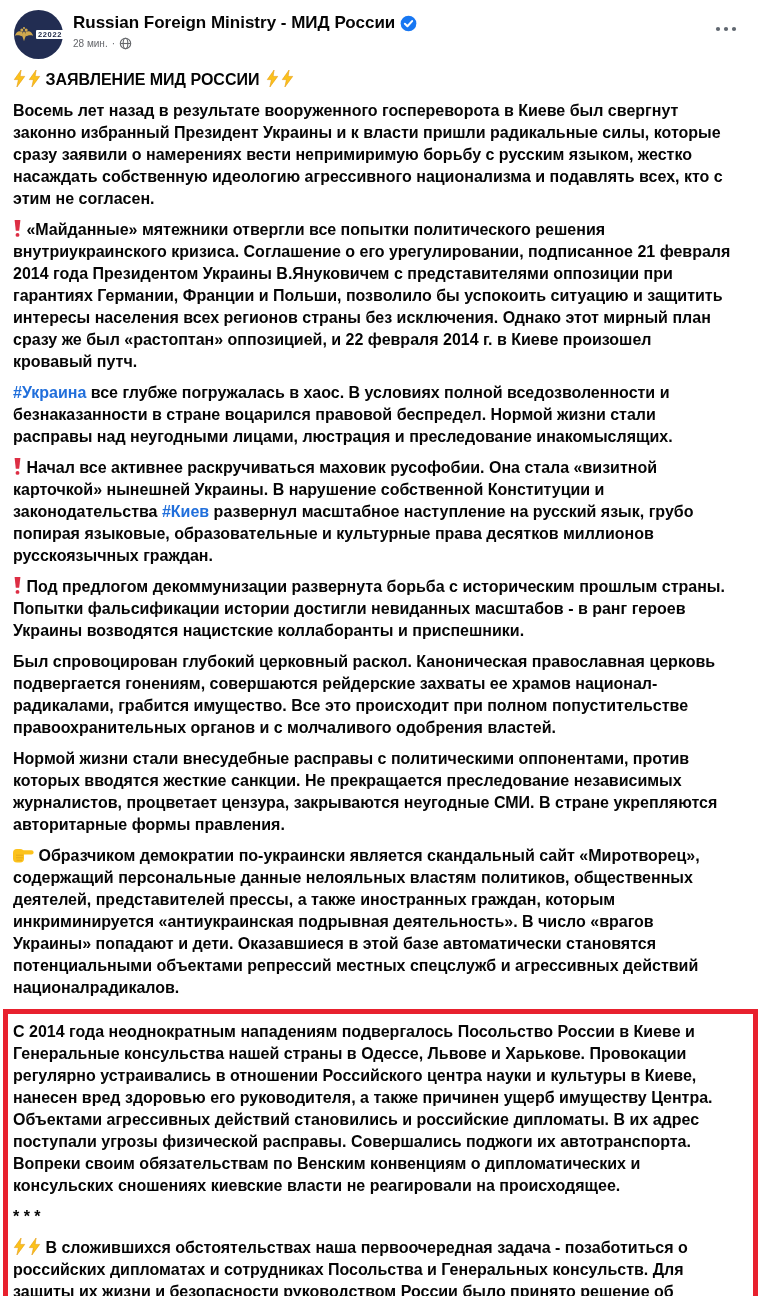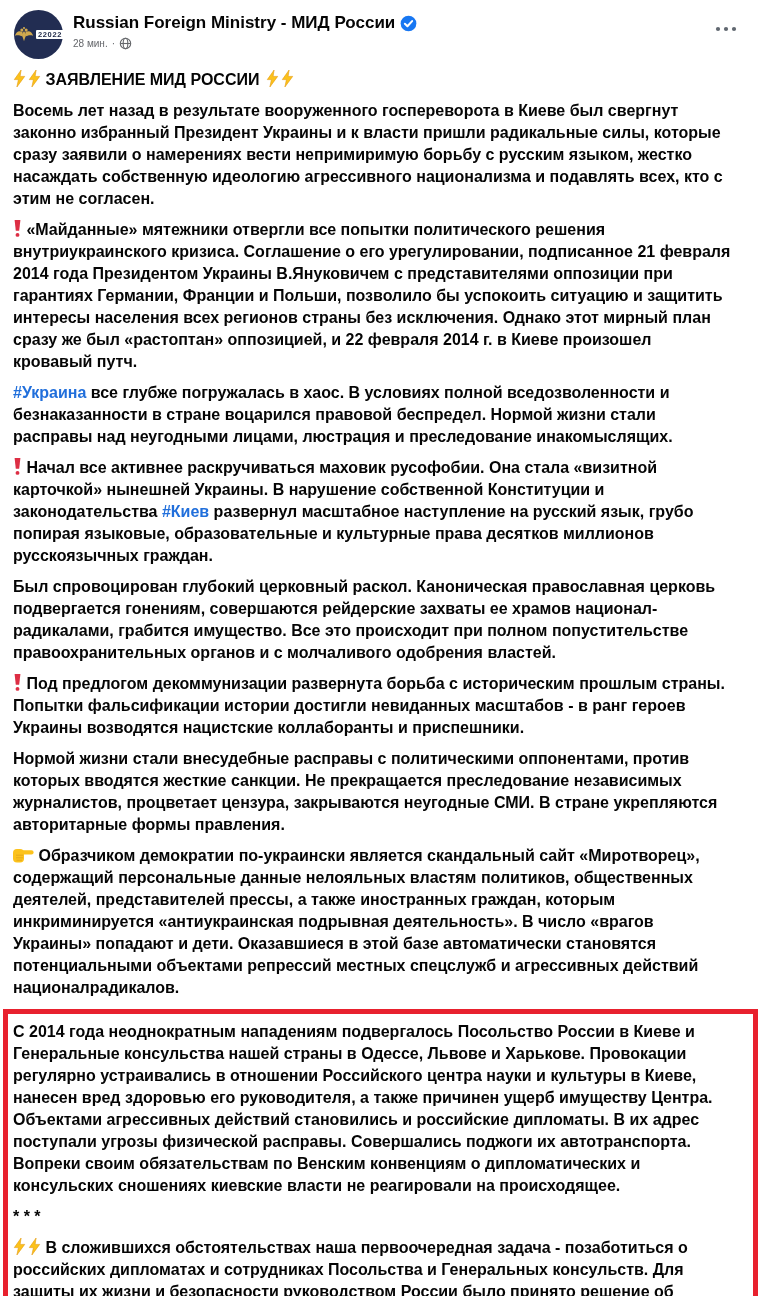--- a/index.html
+++ b/index.html
@@ -159,25 +159,25 @@
         <div class="para">Восемь лет назад в результате вооруженного госпереворота в Киеве был свергнут законно избранный Президент Украины и к власти пришли радикальные силы, которые сразу заявили о намерениях вести непримиримую борьбу с русским языком, жестко насаждать собственную идеологию агрессивного национализма и подавлять всех, кто с этим не согласен.</div>
         <div class="para"><span class="inline-icon"><svg width="9" height="17" viewBox="0 0 8 17">
               <path d="M1.1 0 H6.9 L5.7 10.8 H2.3 Z" fill="#dd2e44"></path>
               <circle cx="4" cy="14.9" r="1.95" fill="#dd2e44"></circle>
             </svg></span> «Майданные» мятежники отвергли все попытки политического решения внутриукраинского кризиса. Соглашение о его урегулировании, подписанное 21 февраля 2014 года Президентом Украины В.Януковичем с представителями оппозиции при гарантиях Германии, Франции и Польши, позволило бы успокоить ситуацию и защитить интересы населения всех регионов страны без исключения. Однако этот мирный план сразу же был «растоптан» оппозицией, и 22 февраля 2014 г. в Киеве произошел кровавый путч.</div>
         <div class="para"><a class="hashtag" style="color: rgb(33, 111, 219);">#Украина</a> все глубже погружалась в хаос. В условиях полной вседозволенности и безнаказанности в стране воцарился правовой беспредел. Нормой жизни стали расправы над неугодными лицами, люстрация и преследование инакомыслящих.</div>
         <div class="para"><span class="inline-icon"><svg width="9" height="17" viewBox="0 0 8 17">
               <path d="M1.1 0 H6.9 L5.7 10.8 H2.3 Z" fill="#dd2e44"></path>
               <circle cx="4" cy="14.9" r="1.95" fill="#dd2e44"></circle>
             </svg></span> Начал все активнее раскручиваться маховик русофобии. Она стала «визитной карточкой» нынешней Украины. В нарушение собственной Конституции и законодательства <a class="hashtag" style="color: rgb(33, 111, 219);">#Киев</a> развернул масштабное наступление на русский язык, грубо попирая языковые, образовательные и культурные права десятков миллионов русскоязычных граждан.</div>
-        <div class="para">Был спровоцирован глубокий церковный раскол. Каноническая православная церковь подвергается гонениям, совершаются рейдерские захваты ее храмов национал-радикалами, грабится имущество. Все это происходит при полном попустительстве правоохранительных органов и с молчаливого одобрения властей.</div>
         <div class="para"><span class="inline-icon"><svg width="9" height="17" viewBox="0 0 8 17">
               <path d="M1.1 0 H6.9 L5.7 10.8 H2.3 Z" fill="#dd2e44"></path>
               <circle cx="4" cy="14.9" r="1.95" fill="#dd2e44"></circle>
             </svg></span> Под предлогом декоммунизации развернута борьба с историческим прошлым страны. Попытки фальсификации истории достигли невиданных масштабов - в ранг героев Украины возводятся нацистские коллаборанты и приспешники.</div>
+        <div class="para">Был спровоцирован глубокий церковный раскол. Каноническая православная церковь подвергается гонениям, совершаются рейдерские захваты ее храмов национал-радикалами, грабится имущество. Все это происходит при полном попустительстве правоохранительных органов и с молчаливого одобрения властей.</div>
         <div class="para">Нормой жизни стали внесудебные расправы с политическими оппонентами, против которых вводятся жесткие санкции. Не прекращается преследование независимых журналистов, процветает цензура, закрываются неугодные СМИ. В стране укрепляются авторитарные формы правления.</div>
         <div class="para"><span class="inline-icon"><svg width="21" height="15" viewBox="0 0 21 15">
               <rect x="7" y="2.2" width="13.6" height="4.3" rx="2.1" fill="#fcc21b"></rect>
               <rect x="0" y="1" width="11" height="13.5" rx="4" fill="#fcc21b"></rect>
               <path d="M3 7.2 H10 M3 9.8 H10 M3.5 12.2 H9" stroke="#e4a81c" stroke-width="1" fill="none"></path>
             </svg></span> Образчиком демократии по-украински является скандальный сайт «Миротворец», содержащий персональные данные нелояльных властям политиков, общественных деятелей, представителей прессы, а также иностранных граждан, которым инкриминируется «антиукраинская подрывная деятельность». В число «врагов Украины» попадают и дети. Оказавшиеся в этой базе автоматически становятся потенциальными объектами репрессий местных спецслужб и агрессивных действий националрадикалов.</div>
       </div>
     <div class="highlight-box" style="border-color: rgb(232, 33, 46);">
       <div id="paras-boxed">
           <div class="para">С 2014 года неоднократным нападениям подвергалось Посольство России в Киеве и Генеральные консульства нашей страны в Одессе, Львове и Харькове. Провокации регулярно устраивались в отношении Российского центра науки и культуры в Киеве, нанесен вред здоровью его руководителя, а также причинен ущерб имуществу Центра. Объектами агрессивных действий становились и российские дипломаты. В их адрес поступали угрозы физической расправы. Совершались поджоги их автотранспорта. Вопреки своим обязательствам по Венским конвенциям о дипломатических и консульских сношениях киевские власти не реагировали на происходящее.</div>

